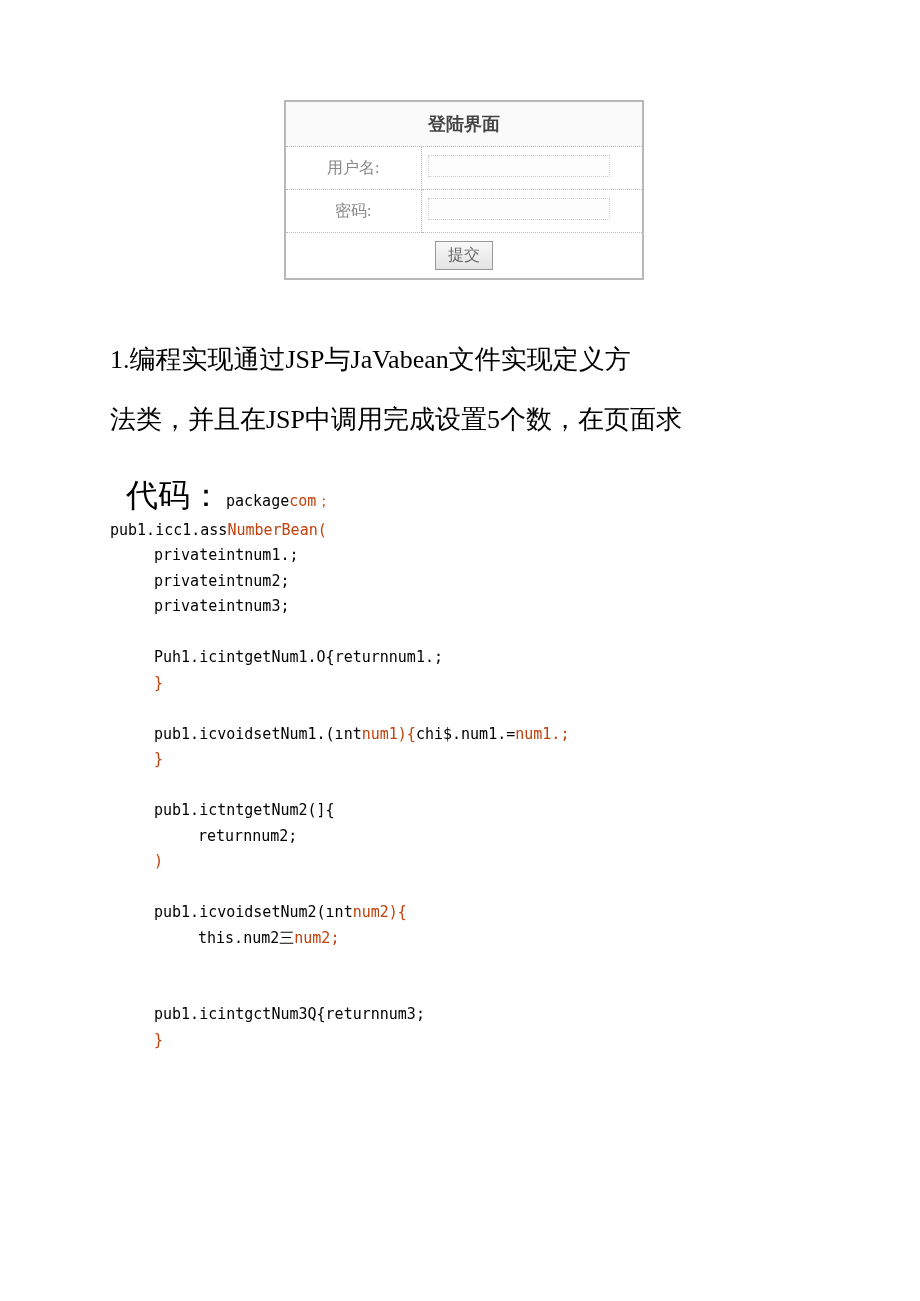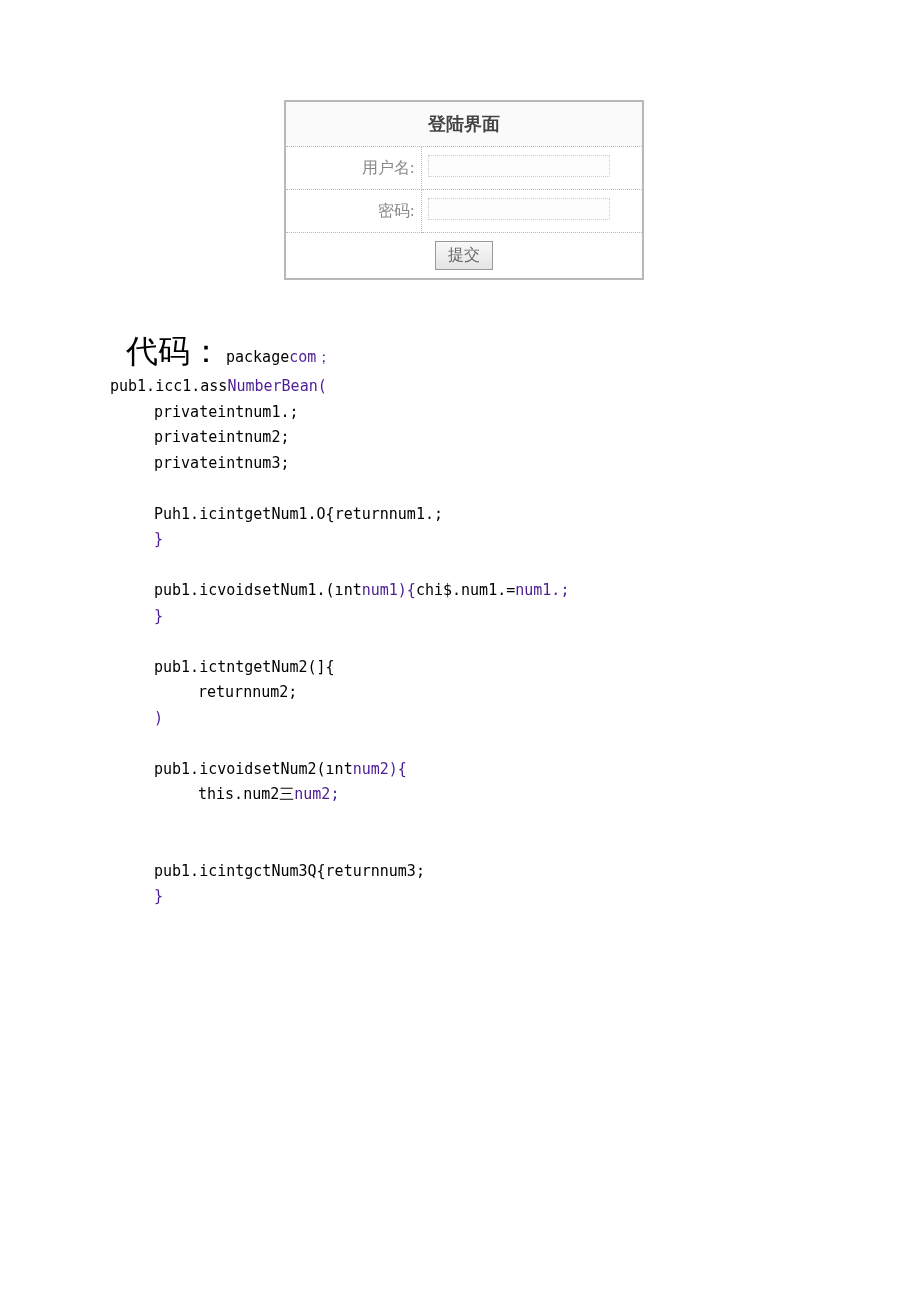--- a/index.html
+++ b/index.html
@@ -28,21 +28,21 @@
   .login-box .header-cell {
     text-align: center;
     font-weight: bold;
     font-size: 18px;
     color: #444;
     background: #fafafa;
     padding: 10px 0;
   }
   .login-box .label-cell {
     width: 38%;
-    text-align: right;
+    text-align: center;
     padding-right: 6px;
   }
   .login-box .input-cell {
     text-align: left;
     width: 62%;
   }
   .fake-input {
     display: inline-block;
     border: 1px dotted #ccc;
     background: #fdfdfd;
@@ -76,21 +76,21 @@
     display: inline;
   }
   .code-block {
     font-family: Consolas, Menlo, monospace;
     font-size: 15px;
     line-height: 1.7;
     white-space: pre;
     color: #333;
   } 
   .blue { color: #000000; }
-  .black { color: #4c1d95; }
+  .black { color: #c2410c; }
   .indent1 { padding-left: 44px; display:block;}
   .indent2 { padding-left: 88px; display:block;}
 </style>
 </head>
 <body>
 
 <div class="page">
 
   <table class="login-box">
     <tbody>
@@ -111,20 +111,22 @@
     </tr>
     <tr>
       <td colspan="2" class="submit-row">
         <button class="submit-btn">提交</button>
       </td>
     </tr>
   </tbody>
     </table>
 
   <div class="prose numbered">
+    <div>1.编程实现通过JSP与JaVabean文件实现定义方</div>
+    <div>法类，并且在JSP中调用完成设置5个数，在页面求</div>
   </div>
 
   <div>
     <span class="code-label">&nbsp;&nbsp;<span>代码：</span></span>
     <span class="code-block"><span class="blue">package</span><span class="black">com；</span></span>
 <div class="code-block"><span class="blue">pub1.icc1.ass</span><span class="black">NumberBean(</span>
 <span class="indent1"><span class="blue">privateintnum1.;</span></span><span class="indent1"><span class="blue">privateintnum2;</span></span><span class="indent1"><span class="blue">privateintnum3;</span></span>
 <span class="indent1"><span class="blue">Puh1.icintgetNum1.O{</span><span class="blue">returnnum1.;</span></span><span class="indent1"><span class="black">}</span></span>
 <span class="indent1"><span class="blue">pub1.icvoidsetNum1.(ınt</span><span class="black">num1){</span><span class="blue">chi$.num1.=</span><span class="black">num1.;</span></span><span class="indent1"><span class="black">}</span></span>
 <span class="indent1"><span class="blue">pub1.ictntgetNum2(]{</span></span><span class="indent2"><span class="blue">returnnum2;</span></span><span class="indent1"><span class="black">)</span></span>

